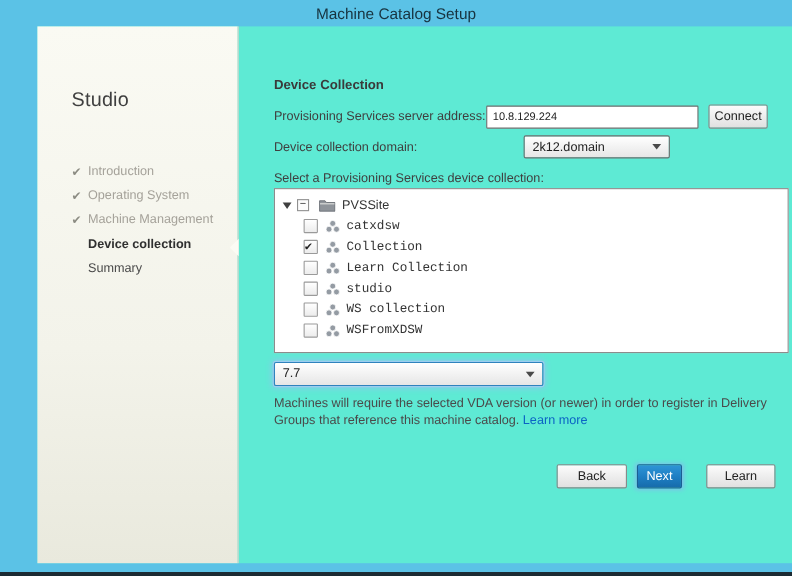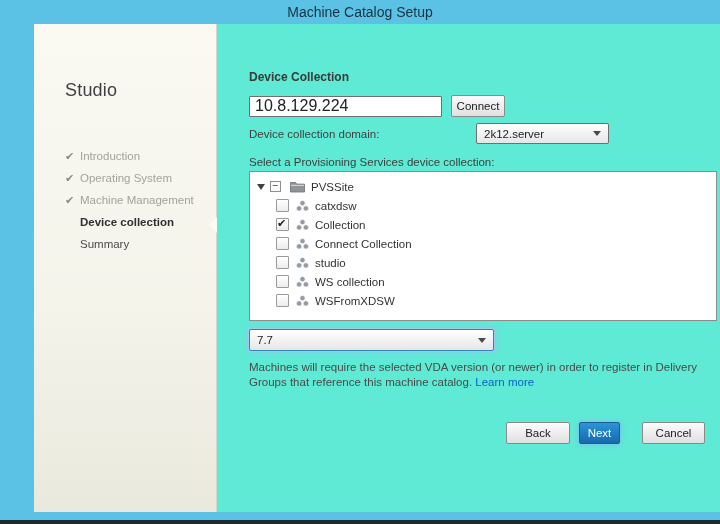--- a/index.html
+++ b/index.html
@@ -52,21 +52,21 @@
   }
   .heading { font-size:12px; font-weight:bold; color:#3a3a3a; }
   .intro { margin-top:14px; line-height:15px; color:#454545; max-width:470px; }
   .frow { display:flex; align-items:center; }
   .frow.server { margin-top:11px; }
   .frow.domain { margin-top:6px;gap:34px; }
   .flabel { width:193px; flex:0 0 193px; color:#3f3f3f; }
   .text-input {
     width:193px; height:21px; border:1px solid #6f6f6f; border-radius:1px;
     background:#fff; font-family:"Liberation Sans", sans-serif;
-    font-size:16px; color:#222; padding:0 5px; outline:none;
+    font-size:10px; color:#222; padding:0 5px; outline:none;
   }
   .btn {
     height:22px; border:1px solid #8a8a8a; border-radius:2px;
     background:linear-gradient(180deg,#fcfcfc 0%,#efefef 45%,#e0e0e0 100%);
     font-family:"Liberation Sans", sans-serif; font-size:11.5px; color:#222;
     display:inline-flex; align-items:center; justify-content:center;
   }
   .connect-btn { width:54px; margin-left:9px; }
   .select {
     height:21px; border:1px solid #6f6f6f; border-radius:2px;
@@ -84,21 +84,21 @@
     border:1px solid #2f83bd;
     box-shadow:0 0 0 1px #9ccdef, 0 0 6px 1px #8ec7ec;
   }
   .tree-label { margin-top:12px; }
   .treebox {
     margin-top:3px; width:468px; height:150px;
     border:1px solid #8c8c8c; background:#fff; padding-top:5px;
   }
   .trow { height:19px; display:flex; align-items:center; }
   .trow.root { padding-left:7px; }
-  .trow.child { padding-left:26px; }
+  .trow.child { padding-left:26px;font-family:Liberation Mono, monospace; }
   .caret {
     width:0; height:0; border:4px solid transparent; border-top:6px solid #404040;
     margin-top:5px; margin-right:5px;
   }
   .minusbox {
     width:11px; height:11px; border:1px solid #909090; background:#fcfcfc;
     font-size:10px; line-height:8px; color:#333; text-align:center;
     margin-right:9px;
   }
   .tree-icon { margin-right:6px; display:inline-flex; }
@@ -161,28 +161,29 @@
         <span class="lbl">Summary</span>
       </li>
     </ul>
   </div>
   <div class="notch"></div>
 
   <div class="content">
     <div class="heading">Device Collection</div>
 
     <div class="frow server">
+      <span class="flabel">Provisioning Services server address:</span>
       <input class="text-input" type="text" value="10.8.129.224" style="">
       <button class="btn connect-btn">Connect</button>
     </div>
 
     <div class="frow domain">
       <span class="flabel">Device collection domain:</span>
       <div class="select domain-select">
-        <span>2k12.server</span>
+        <span>2k12.domain</span>
         <span class="arrow"></span>
       </div>
     </div>
 
     <div class="tree-label">Select a Provisioning Services device collection:</div>
 
     <div class="treebox">
       <div class="trow root">
         <span class="caret"></span>
         <span class="minusbox">−</span>
@@ -223,21 +224,21 @@
 
       <div class="trow child">
         <span class="cb"></span>
         <span class="tree-icon">
           <svg width="13" height="12" viewBox="0 0 13 12">
             <circle cx="6.5" cy="3.1" r="2.7" fill="#949ba3" stroke="#fff" stroke-width="0.7"></circle>
             <circle cx="3.1" cy="8.4" r="2.7" fill="#949ba3" stroke="#fff" stroke-width="0.7"></circle>
             <circle cx="9.9" cy="8.4" r="2.7" fill="#949ba3" stroke="#fff" stroke-width="0.7"></circle>
           </svg>
         </span>
-        <span class="tree-text">Connect Collection</span>
+        <span class="tree-text">Learn Collection</span>
       </div>
 
       <div class="trow child">
         <span class="cb"></span>
         <span class="tree-icon">
           <svg width="13" height="12" viewBox="0 0 13 12">
             <circle cx="6.5" cy="3.1" r="2.7" fill="#949ba3" stroke="#fff" stroke-width="0.7"></circle>
             <circle cx="3.1" cy="8.4" r="2.7" fill="#949ba3" stroke="#fff" stroke-width="0.7"></circle>
             <circle cx="9.9" cy="8.4" r="2.7" fill="#949ba3" stroke="#fff" stroke-width="0.7"></circle>
           </svg>
@@ -275,18 +276,18 @@
         <span>7.7</span>
         <span class="arrow"></span>
       </div>
     </div>
 
     <p class="note"><span>Machines will require the selected VDA version (or newer) in order to register in Delivery Groups that reference this machine catalog. </span><span class="link">Learn more</span></p>
 
     <div class="btn-row">
       <button class="btn back-btn">Back</button>
       <button class="btn next-btn">Next</button>
-      <button class="btn cancel-btn">Cancel</button>
+      <button class="btn cancel-btn">Learn</button>
     </div>
   </div>
 </div>
 
 <div class="footer-dark"></div>
 
 </body></html>

